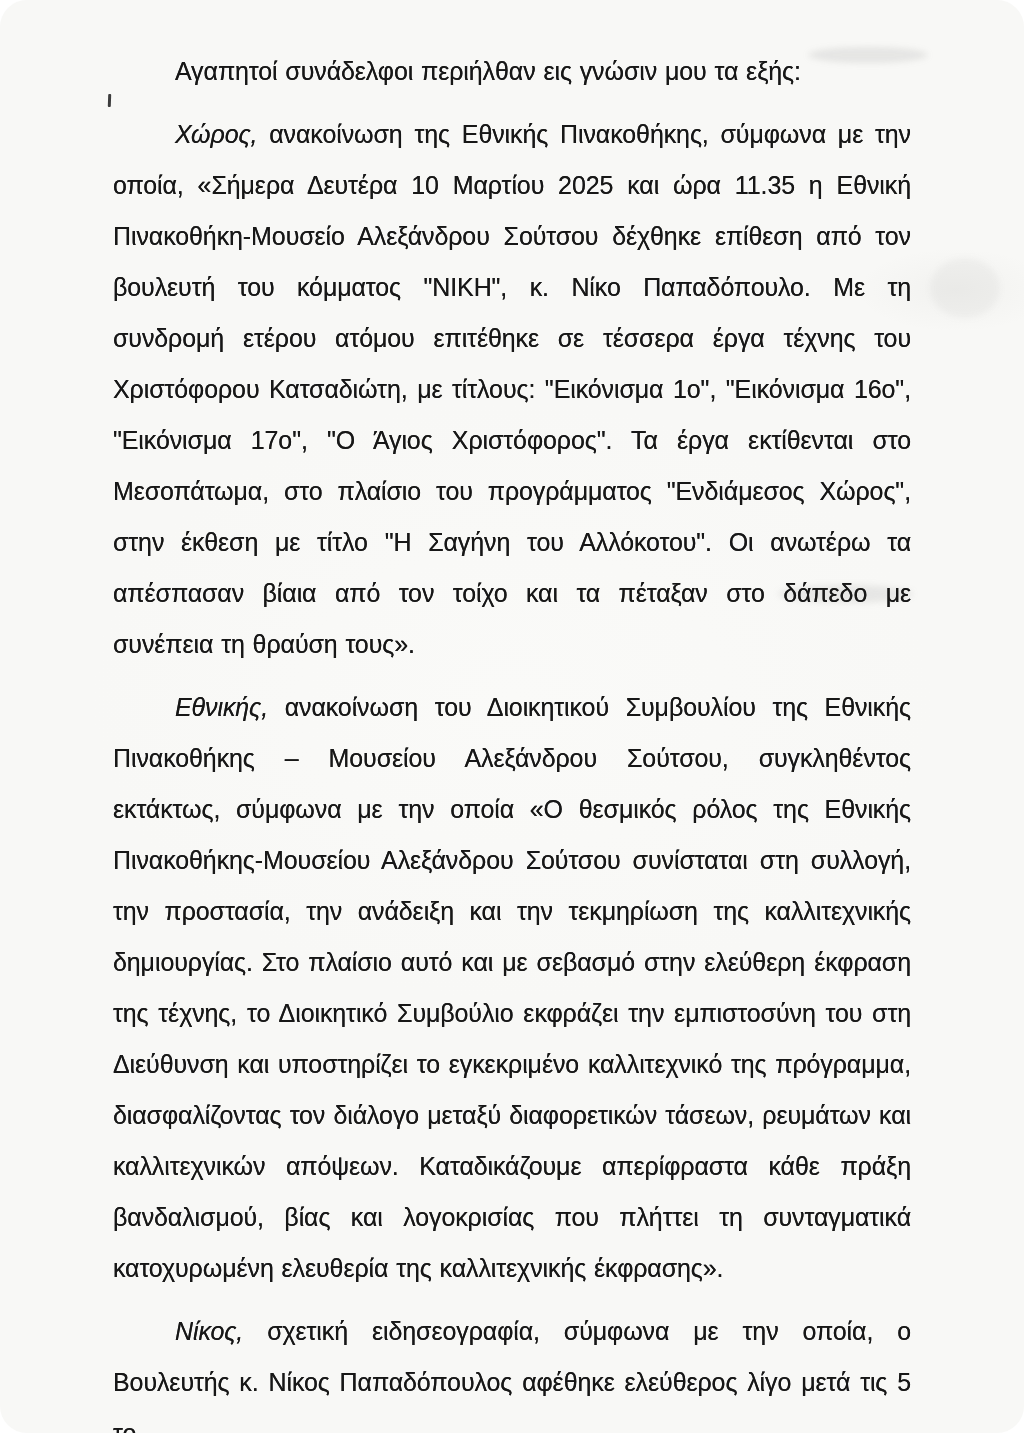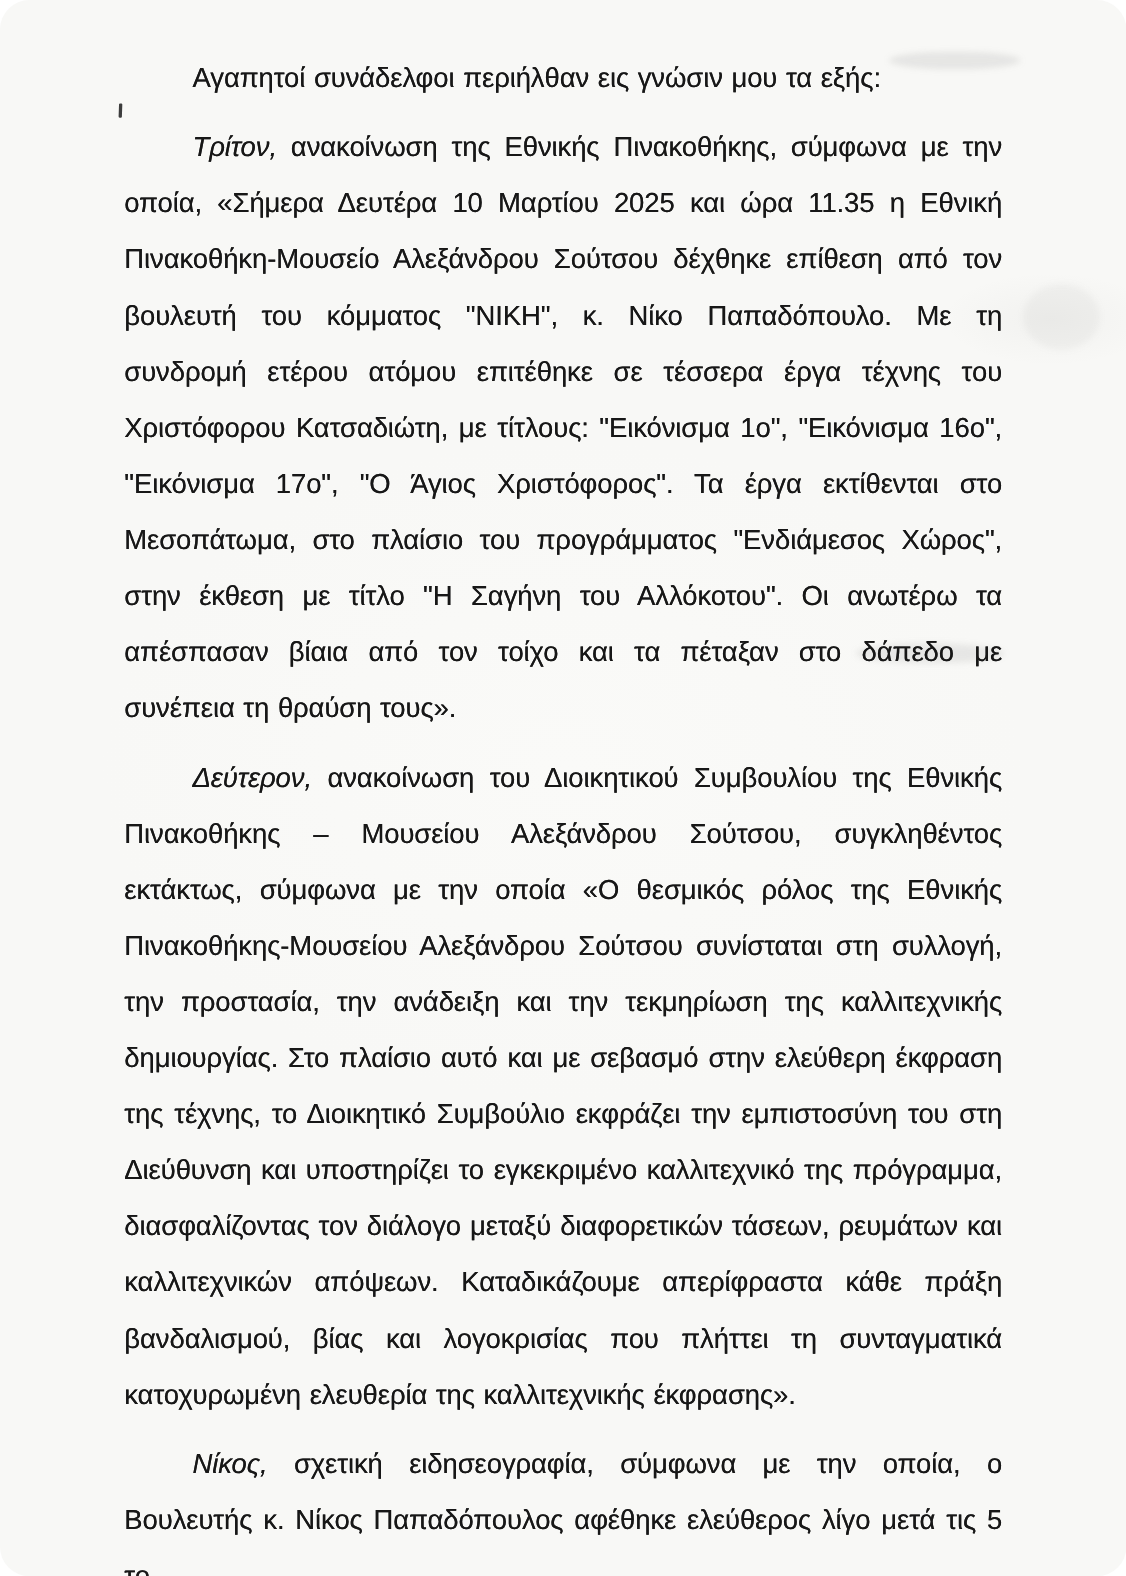--- a/index.html
+++ b/index.html
@@ -77,26 +77,26 @@
   <div class="smudge smudge-1"></div>
   <div class="smudge smudge-2"></div>
   <div class="smudge smudge-3"></div>
   <div class="tick-mark"></div>
 
   <div class="content">
 
     <p class="para"><span>Αγαπητοί συνάδελφοι περιήλθαν εις γνώσιν μου τα εξής:</span></p>
 
     <p class="para">
-      <i class="lead">Τρίτον,</i>
+      <i class="lead">Χώρος,</i>
       <span>ανακοίνωση της Εθνικής Πινακοθήκης, σύμφωνα με την οποία, «Σήμερα Δευτέρα 10 Μαρτίου 2025 και ώρα 11.35 η Εθνική Πινακοθήκη-Μουσείο Αλεξάνδρου Σούτσου δέχθηκε επίθεση από τον βουλευτή του κόμματος "ΝΙΚΗ", κ. Νίκο Παπαδόπουλο. Με τη συνδρομή ετέρου ατόμου επιτέθηκε σε τέσσερα έργα τέχνης του Χριστόφορου Κατσαδιώτη, με τίτλους: "Εικόνισμα 1ο", "Εικόνισμα 16ο", "Εικόνισμα 17ο", "Ο Άγιος Χριστόφορος". Τα έργα εκτίθενται στο Μεσοπάτωμα, στο πλαίσιο του προγράμματος "Ενδιάμεσος Χώρος", στην έκθεση με τίτλο "Η Σαγήνη του Αλλόκοτου". Οι ανωτέρω τα απέσπασαν βίαια από τον τοίχο και τα πέταξαν στο δάπεδο με συνέπεια τη θραύση τους».</span>
     </p>
 
     <p class="para">
-      <i class="lead">Δεύτερον,</i>
+      <i class="lead">Εθνικής,</i>
       <span>ανακοίνωση του Διοικητικού Συμβουλίου της Εθνικής Πινακοθήκης – Μουσείου Αλεξάνδρου Σούτσου, συγκληθέντος εκτάκτως, σύμφωνα με την οποία «Ο θεσμικός ρόλος της Εθνικής Πινακοθήκης-Μουσείου Αλεξάνδρου Σούτσου συνίσταται στη συλλογή, την προστασία, την ανάδειξη και την τεκμηρίωση της καλλιτεχνικής δημιουργίας. Στο πλαίσιο αυτό και με σεβασμό στην ελεύθερη έκφραση της τέχνης, το Διοικητικό Συμβούλιο εκφράζει την εμπιστοσύνη του στη Διεύθυνση και υποστηρίζει το εγκεκριμένο καλλιτεχνικό της πρόγραμμα, διασφαλίζοντας τον διάλογο μεταξύ διαφορετικών τάσεων, ρευμάτων και καλλιτεχνικών απόψεων. Καταδικάζουμε απερίφραστα κάθε πράξη βανδαλισμού, βίας και λογοκρισίας που πλήττει τη συνταγματικά κατοχυρωμένη ελευθερία της καλλιτεχνικής έκφρασης».</span>
     </p>
 
     <p class="para">
       <i class="lead">Νίκος,</i>
       <span>σχετική ειδησεογραφία, σύμφωνα με την οποία, ο Βουλευτής κ. Νίκος Παπαδόπουλος αφέθηκε ελεύθερος λίγο μετά τις 5 το</span>
     </p>
 
   </div>
 </div>

